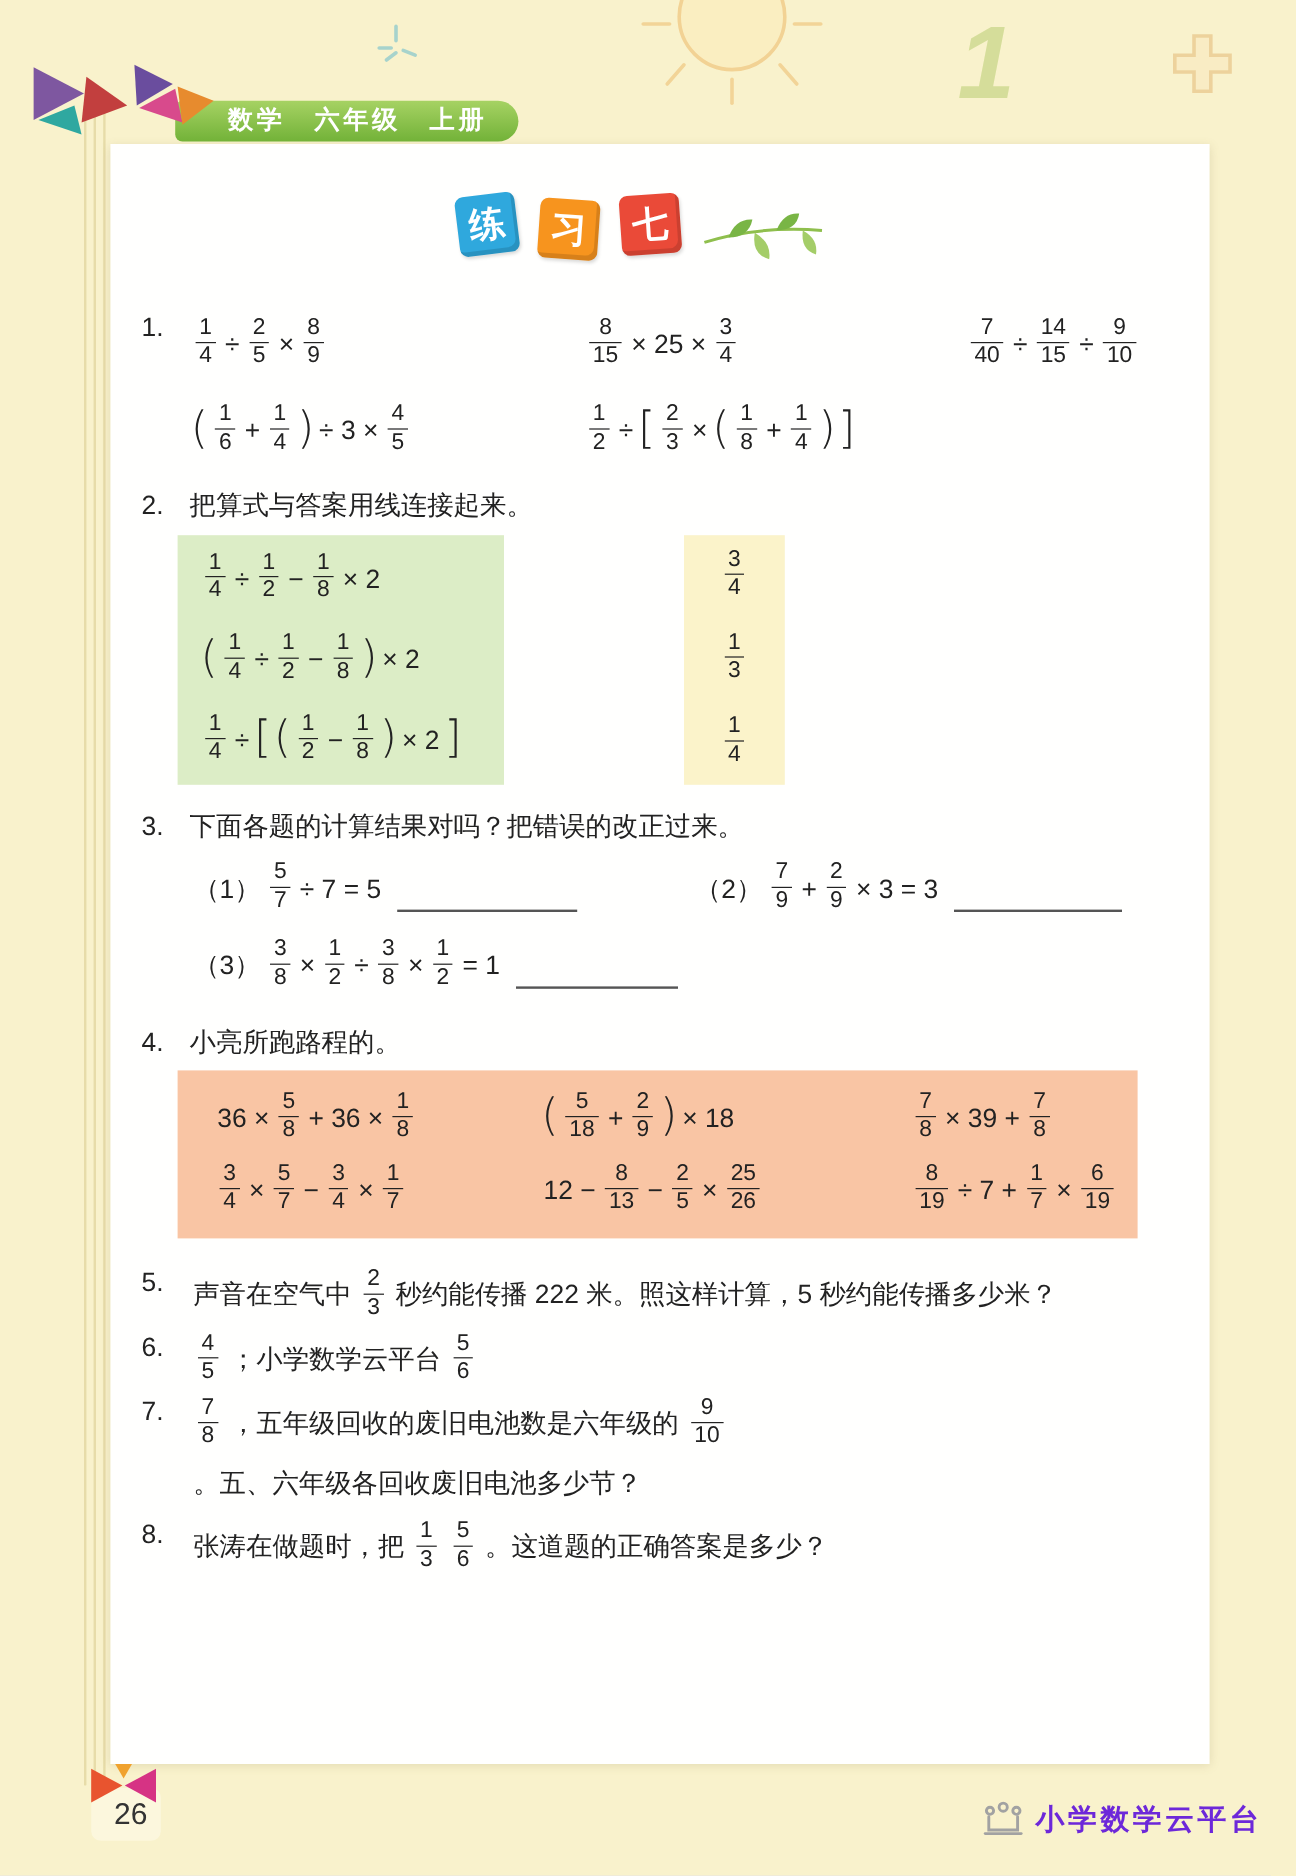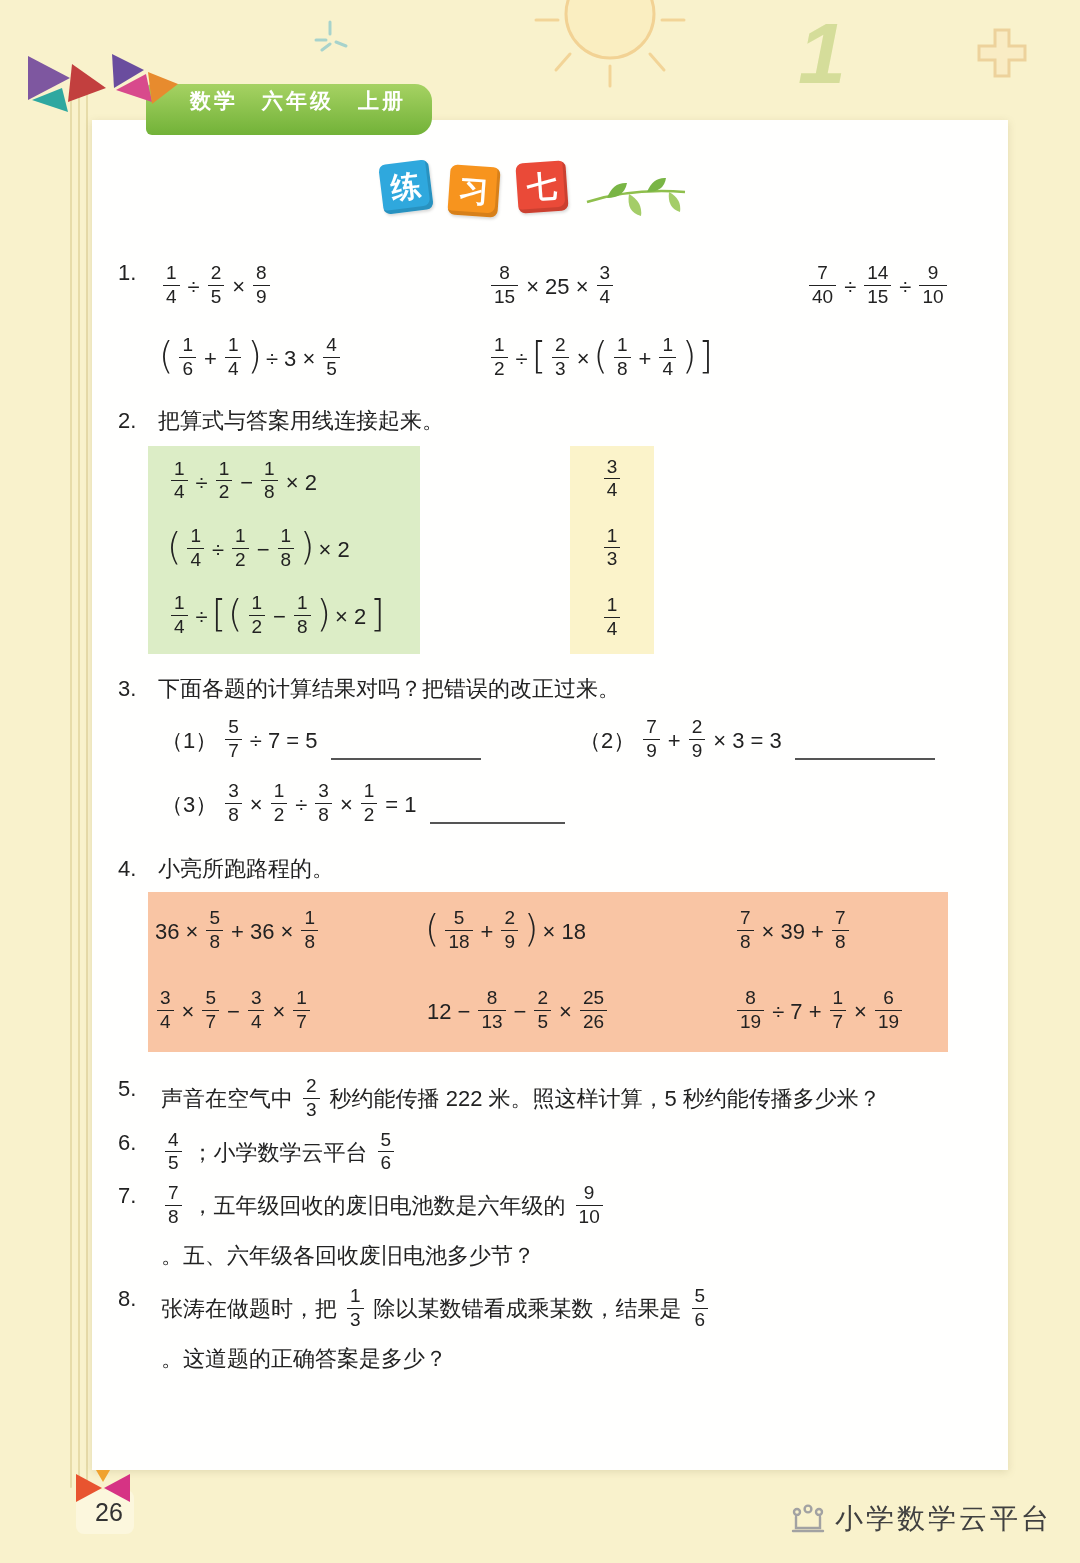--- a/index.html
+++ b/index.html
@@ -7,21 +7,21 @@
           font-family:"Liberation Sans","DejaVu Sans",sans-serif;color:#222;}
   
   .edge{position:absolute;width:2px;background:#e7dca9;border-radius:2px;}
   .e1{left:70px;top:96px;height:1392px}
   .e2{left:78px;top:90px;height:1396px}
   .e3{left:86px;top:86px;height:1398px}
   
   .page{position:absolute;left:92px;top:120px;width:916px;height:1350px;background:#fffffe;
         box-shadow:0 2px 8px rgba(120,110,60,.18);padding:0 56px 0 26px;box-sizing:border-box;overflow:hidden;}
   
-  .banner{position:absolute;left:146px;top:84px;height:51px;z-index:6;
+  .banner{position:absolute;left:146px;top:84px;height:34px;z-index:6;
           background:linear-gradient(180deg,#a6d263,#72b238);border-radius:6px 17px 17px 6px;
           color:#fff;font-weight:bold;font-size:21px;line-height:34px;padding:0 26px 0 44px;letter-spacing:3px;}
   .logo{position:absolute;left:16px;top:42px;z-index:7;}
   
   .doodle{position:absolute;pointer-events:none;}
   .one-sketch{left:798px;top:4px;font-size:86px;font-weight:bold;font-style:italic;color:#cdd98e;opacity:.8;}
   
   .title-row{display:flex;justify-content:center;align-items:flex-start;gap:18px;padding-top:42px;height:64px;position:relative;}
   .tile{width:50px;height:50px;border-radius:7px;color:#fff;font-size:30px;font-weight:bold;
         display:flex;align-items:center;justify-content:center;box-shadow:inset -3px -4px 0 rgba(0,0,0,.13),1px 2px 3px rgba(0,0,0,.15);}
@@ -48,31 +48,31 @@
   .connect{display:flex;margin-top:10px;margin-left:-10px;}
   .gbox{background:#dcedc6;width:272px;height:208px;box-sizing:border-box;padding:14px 18px;
         display:flex;flex-direction:column;justify-content:space-between;}
   .ybox{background:#fbf3ca;width:84px;height:208px;margin-left:150px;
         display:flex;flex-direction:column;justify-content:space-around;align-items:center;}
   .prob3{margin-top:20px;}
   .p3r1{display:grid;grid-template-columns:418px 1fr;align-items:center;height:58px;margin-top:4px;}
   .p3r2{height:58px;display:flex;align-items:center;margin-top:6px;}
   .prob4{margin-top:20px;}
   .pinkbox{background:#f9c5a4;margin-top:8px;margin-left:-10px;width:800px;box-sizing:border-box;
-           padding:12px 4px;display:grid;grid-template-columns:272px 308px 1fr;row-gap:24px;align-items:center;}
+           padding:12px 30px;display:grid;grid-template-columns:272px 308px 1fr;row-gap:4px;align-items:center;}
   .pinkbox .expr{height:56px;}
   .para{line-height:2.25;}
   .para-expr .frac{margin:0 7px;}
   .prob5{margin-top:22px;} .prob6{margin-top:4px;} .prob7{margin-top:4px;} .prob8{margin-top:4px;}
   
   .pagetab{position:absolute;left:76px;top:1490px;width:58px;height:44px;background:#fcf7dd;border-radius:8px;}
   .pageno{position:absolute;left:95px;top:1498px;font-size:25px;color:#333;}
   .bowtie{position:absolute;left:74px;top:1470px;}
   .watermark{position:absolute;right:28px;top:1500px;display:flex;align-items:center;gap:9px;
-             color:#404040;font-size:28px;letter-spacing:3px;font-weight:normal;}
+             color:#6d28d9;font-size:24px;letter-spacing:3px;font-weight:bold;}
 </style>
 </head>
 <body>
 
 <div class="canvas">
 
   <svg class="doodle" style="left:500px;top:-14px" width="220" height="112" viewBox="0 0 220 112">
     <circle cx="110" cy="28" r="44" fill="#fbeec0" stroke="#f1cd8b" stroke-width="3" opacity=".85"></circle>
     <g stroke="#f1cd8b" stroke-width="3" stroke-linecap="round" opacity=".8">
       <line x1="110" y1="80" x2="110" y2="100"></line>
@@ -476,21 +476,21 @@
     <div class="prob prob6">
       <span class="pnum">6.</span>
       <div class="pbody para"><span class="para-expr"><span class="frac"><span class="fn">4</span><span class="fd">5</span></span><span class="op">；小学数学云平台</span><span class="frac"><span class="fn">5</span><span class="fd">6</span></span></span></div>
     </div>
     <div class="prob prob7">
       <span class="pnum">7.</span>
       <div class="pbody para"><span class="para-expr"><span class="frac"><span class="fn">7</span><span class="fd">8</span></span><span class="op">，五年级回收的废旧电池数是六年级的</span><span class="frac"><span class="fn">9</span><span class="fd">10</span></span><span class="op">。五、六年级各回收废旧电池多少节？</span></span></div>
     </div>
     <div class="prob prob8">
       <span class="pnum">8.</span>
-      <div class="pbody para"><span class="para-expr"><span class="op">张涛在做题时，把</span><span class="frac"><span class="fn">1</span><span class="fd">3</span></span><span class="op">除以某数错看成乘某数，结果是</span><span class="frac"><span class="fn">5</span><span class="fd">6</span></span><span class="op">。这道题的正确答案是多少？</span></span></div>
+      <div class="pbody para"><span class="para-expr"><span class="op">张涛在做题时，把</span><span class="frac"><span class="fn">1</span><span class="fd">3</span></span><span class="frac"><span class="fn">5</span><span class="fd">6</span></span><span class="op">。这道题的正确答案是多少？</span></span></div>
     </div>
 
   </div>
 
   <div class="pagetab"></div>
   <svg class="bowtie" width="58" height="34" viewBox="0 0 58 34">
     <polygon points="2,4 28,18 2,32" fill="#e8542f"></polygon>
     <polygon points="56,4 30,18 56,32" fill="#d63384"></polygon>
     <polygon points="22,0 36,0 29,12" fill="#f0a22e"></polygon>
   </svg>

